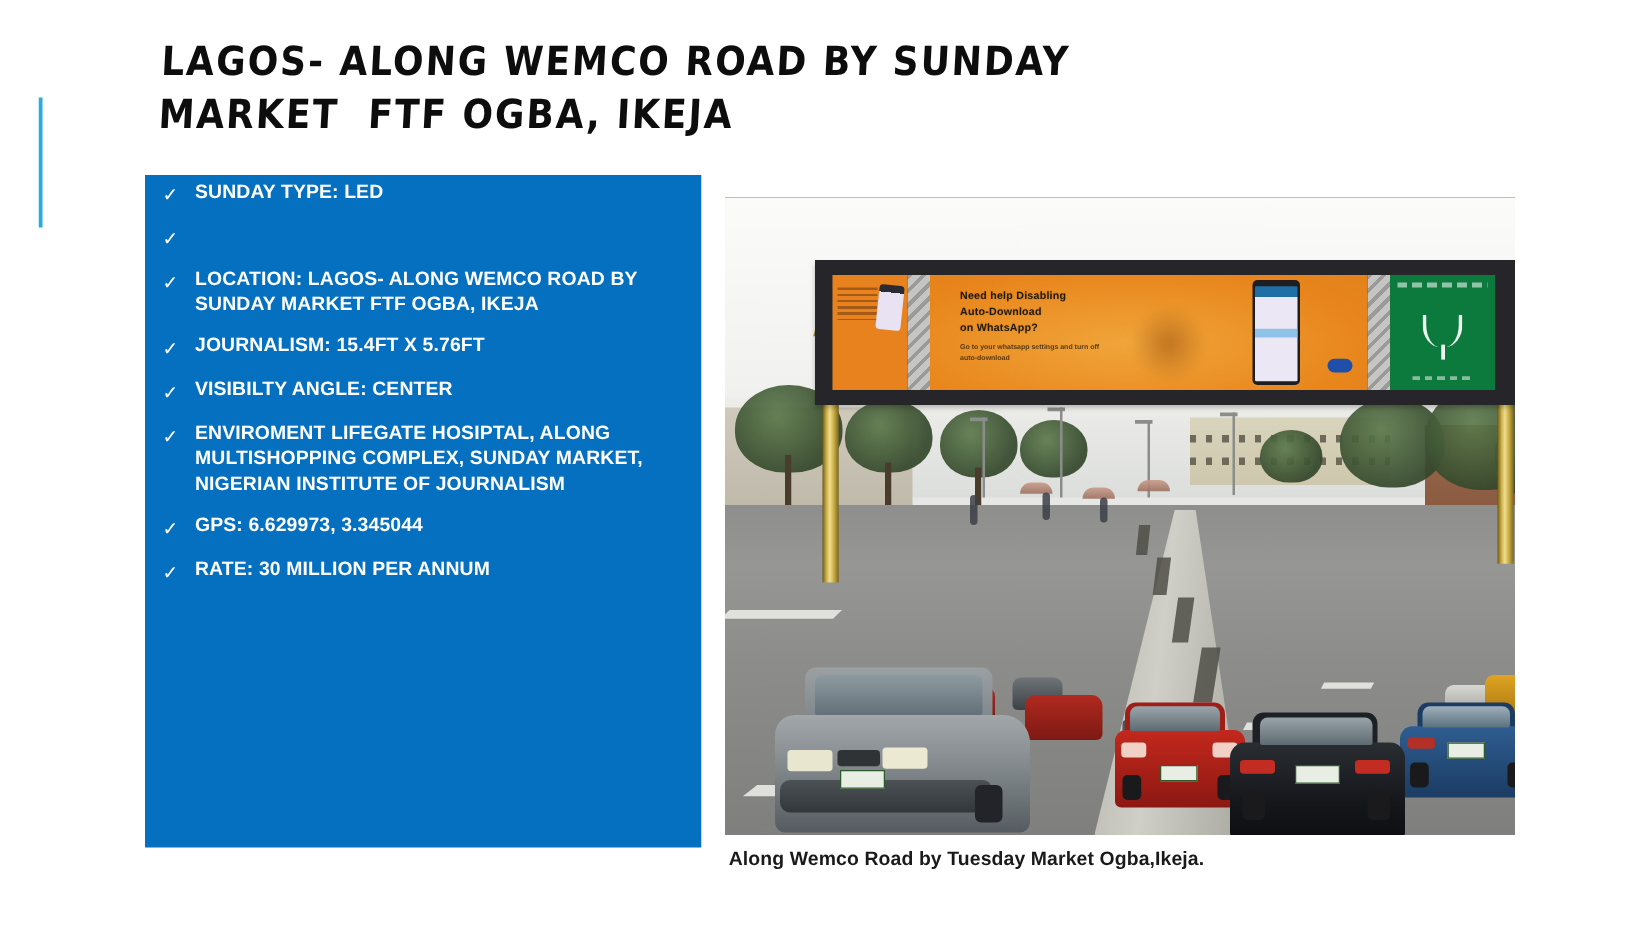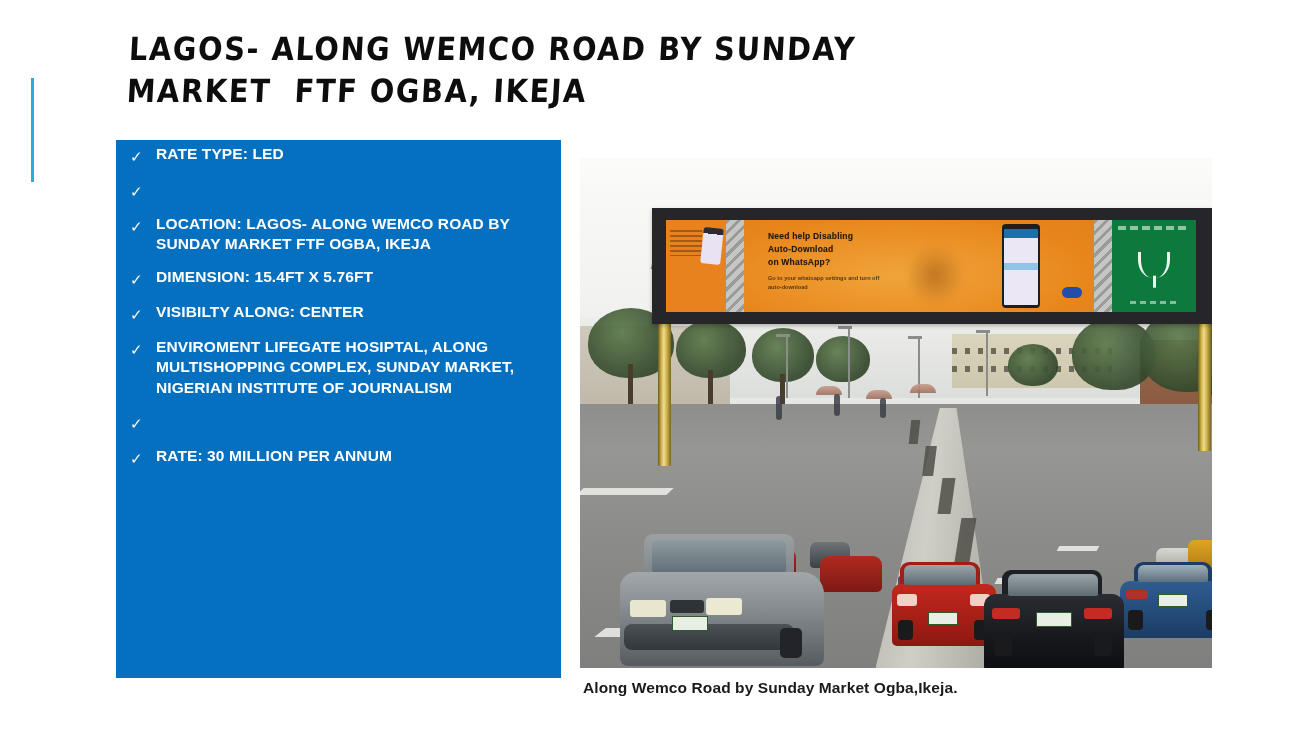--- a/index.html
+++ b/index.html
@@ -405,49 +405,50 @@
 <div class="slide-title">
   <span class="ln">LAGOS- ALONG WEMCO ROAD BY SUNDAY</span>
   <span class="ln">MARKET  FTF OGBA, IKEJA</span>
 </div>
 
 <div class="info-panel">
   <div class="bullet-list">
 
     <div class="bullet">
       <span class="check">✓</span>
-      <span class="btext">RATE TYPE: LED</span>
+      <span class="btext">SUNDAY TYPE: LED</span>
     </div>
 
     <div class="bullet">
       <span class="check">✓</span>
     </div>
 
     <div class="bullet">
       <span class="check">✓</span>
       <span class="btext">LOCATION: LAGOS- ALONG WEMCO ROAD BY SUNDAY MARKET  FTF OGBA, IKEJA</span>
     </div>
 
     <div class="bullet">
       <span class="check">✓</span>
-      <span class="btext">DIMENSION: 15.4FT X 5.76FT</span>
-    </div>
-
-    <div class="bullet">
-      <span class="check">✓</span>
-      <span class="btext">VISIBILTY ALONG: CENTER</span>
+      <span class="btext">JOURNALISM: 15.4FT X 5.76FT</span>
+    </div>
+
+    <div class="bullet">
+      <span class="check">✓</span>
+      <span class="btext">VISIBILTY ANGLE: CENTER</span>
     </div>
 
     <div class="bullet">
       <span class="check">✓</span>
       <span class="btext">ENVIROMENT LIFEGATE HOSIPTAL, ALONG MULTISHOPPING COMPLEX, SUNDAY MARKET, NIGERIAN INSTITUTE OF JOURNALISM</span>
     </div>
 
     <div class="bullet">
       <span class="check">✓</span>
+      <span class="btext">GPS: 6.629973, 3.345044</span>
     </div>
 
     <div class="bullet">
       <span class="check">✓</span>
       <span class="btext">RATE: 30 MILLION PER ANNUM</span>
     </div>
 
   </div>
 </div>
 
@@ -615,13 +616,13 @@
       <div class="lamp l"></div>
       <div class="lamp r"></div>
       <div class="grille"></div>
       <div class="plate"></div>
       <div class="wheel rr"></div>
     </div>
 
   </div>
 </div>
 
-<div class="caption">Along Wemco Road by Sunday Market Ogba,Ikeja.</div>
+<div class="caption">Along Wemco Road by Tuesday Market Ogba,Ikeja.</div>
 
 </body></html>

